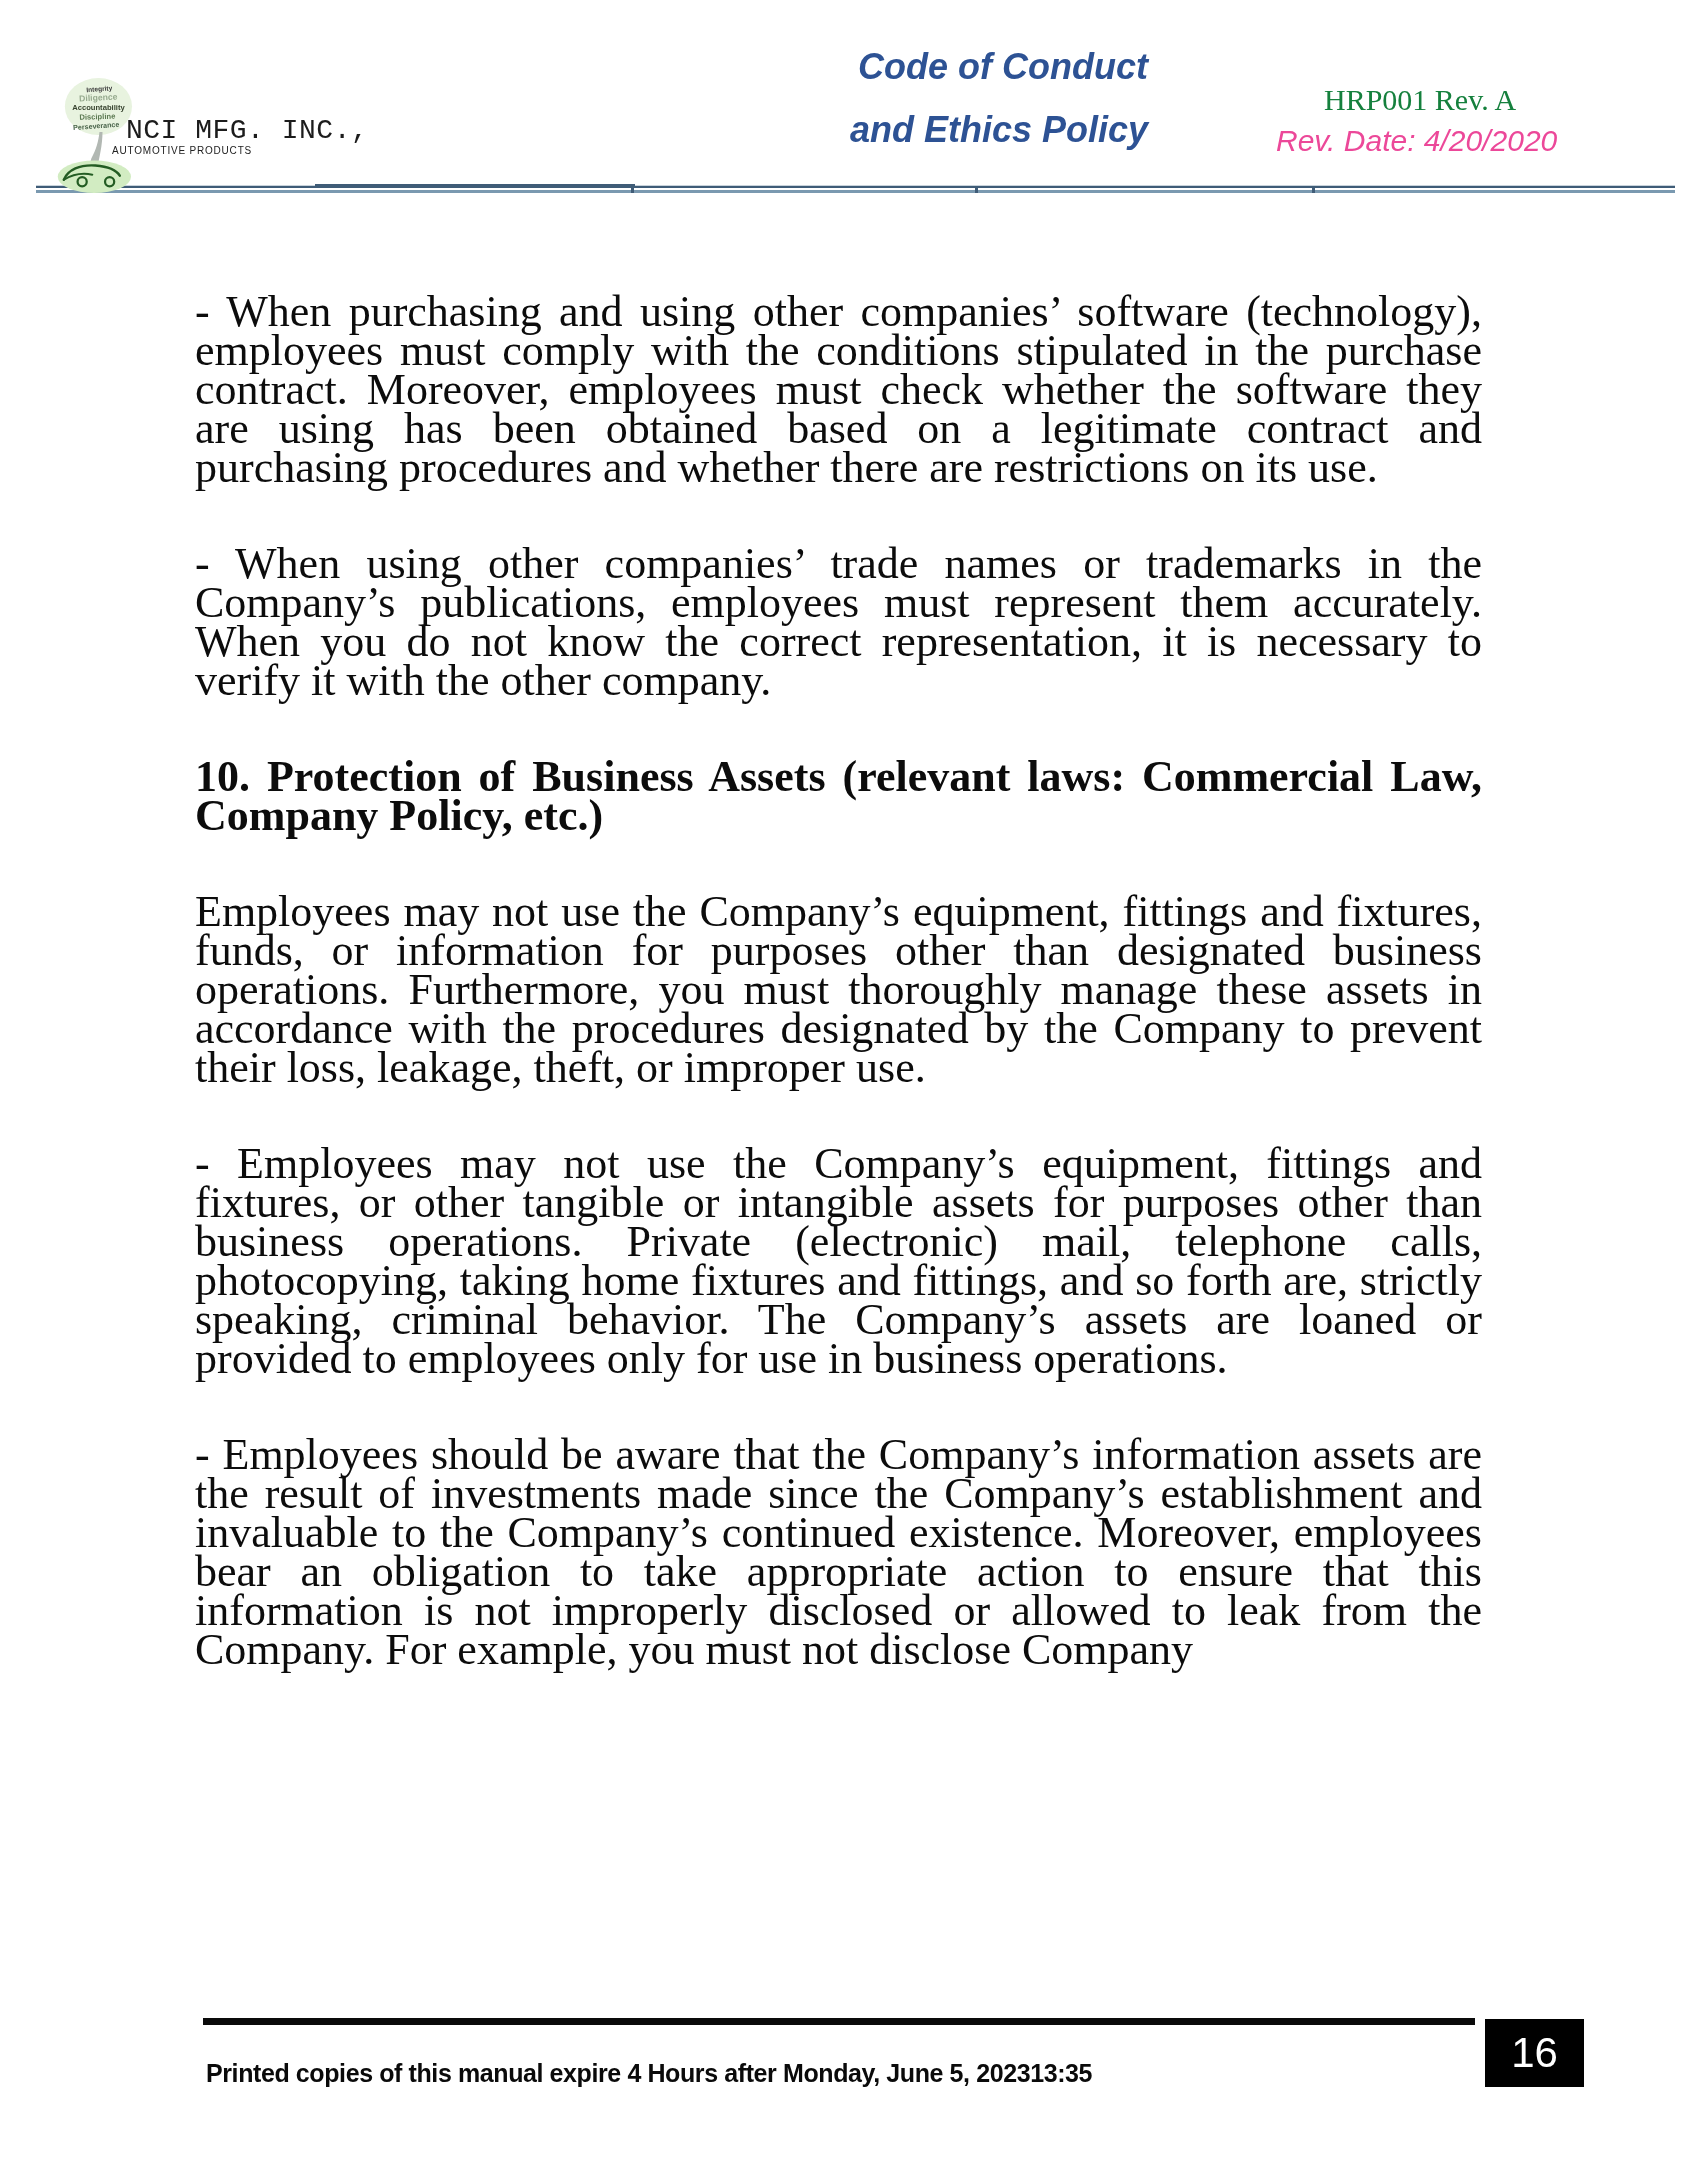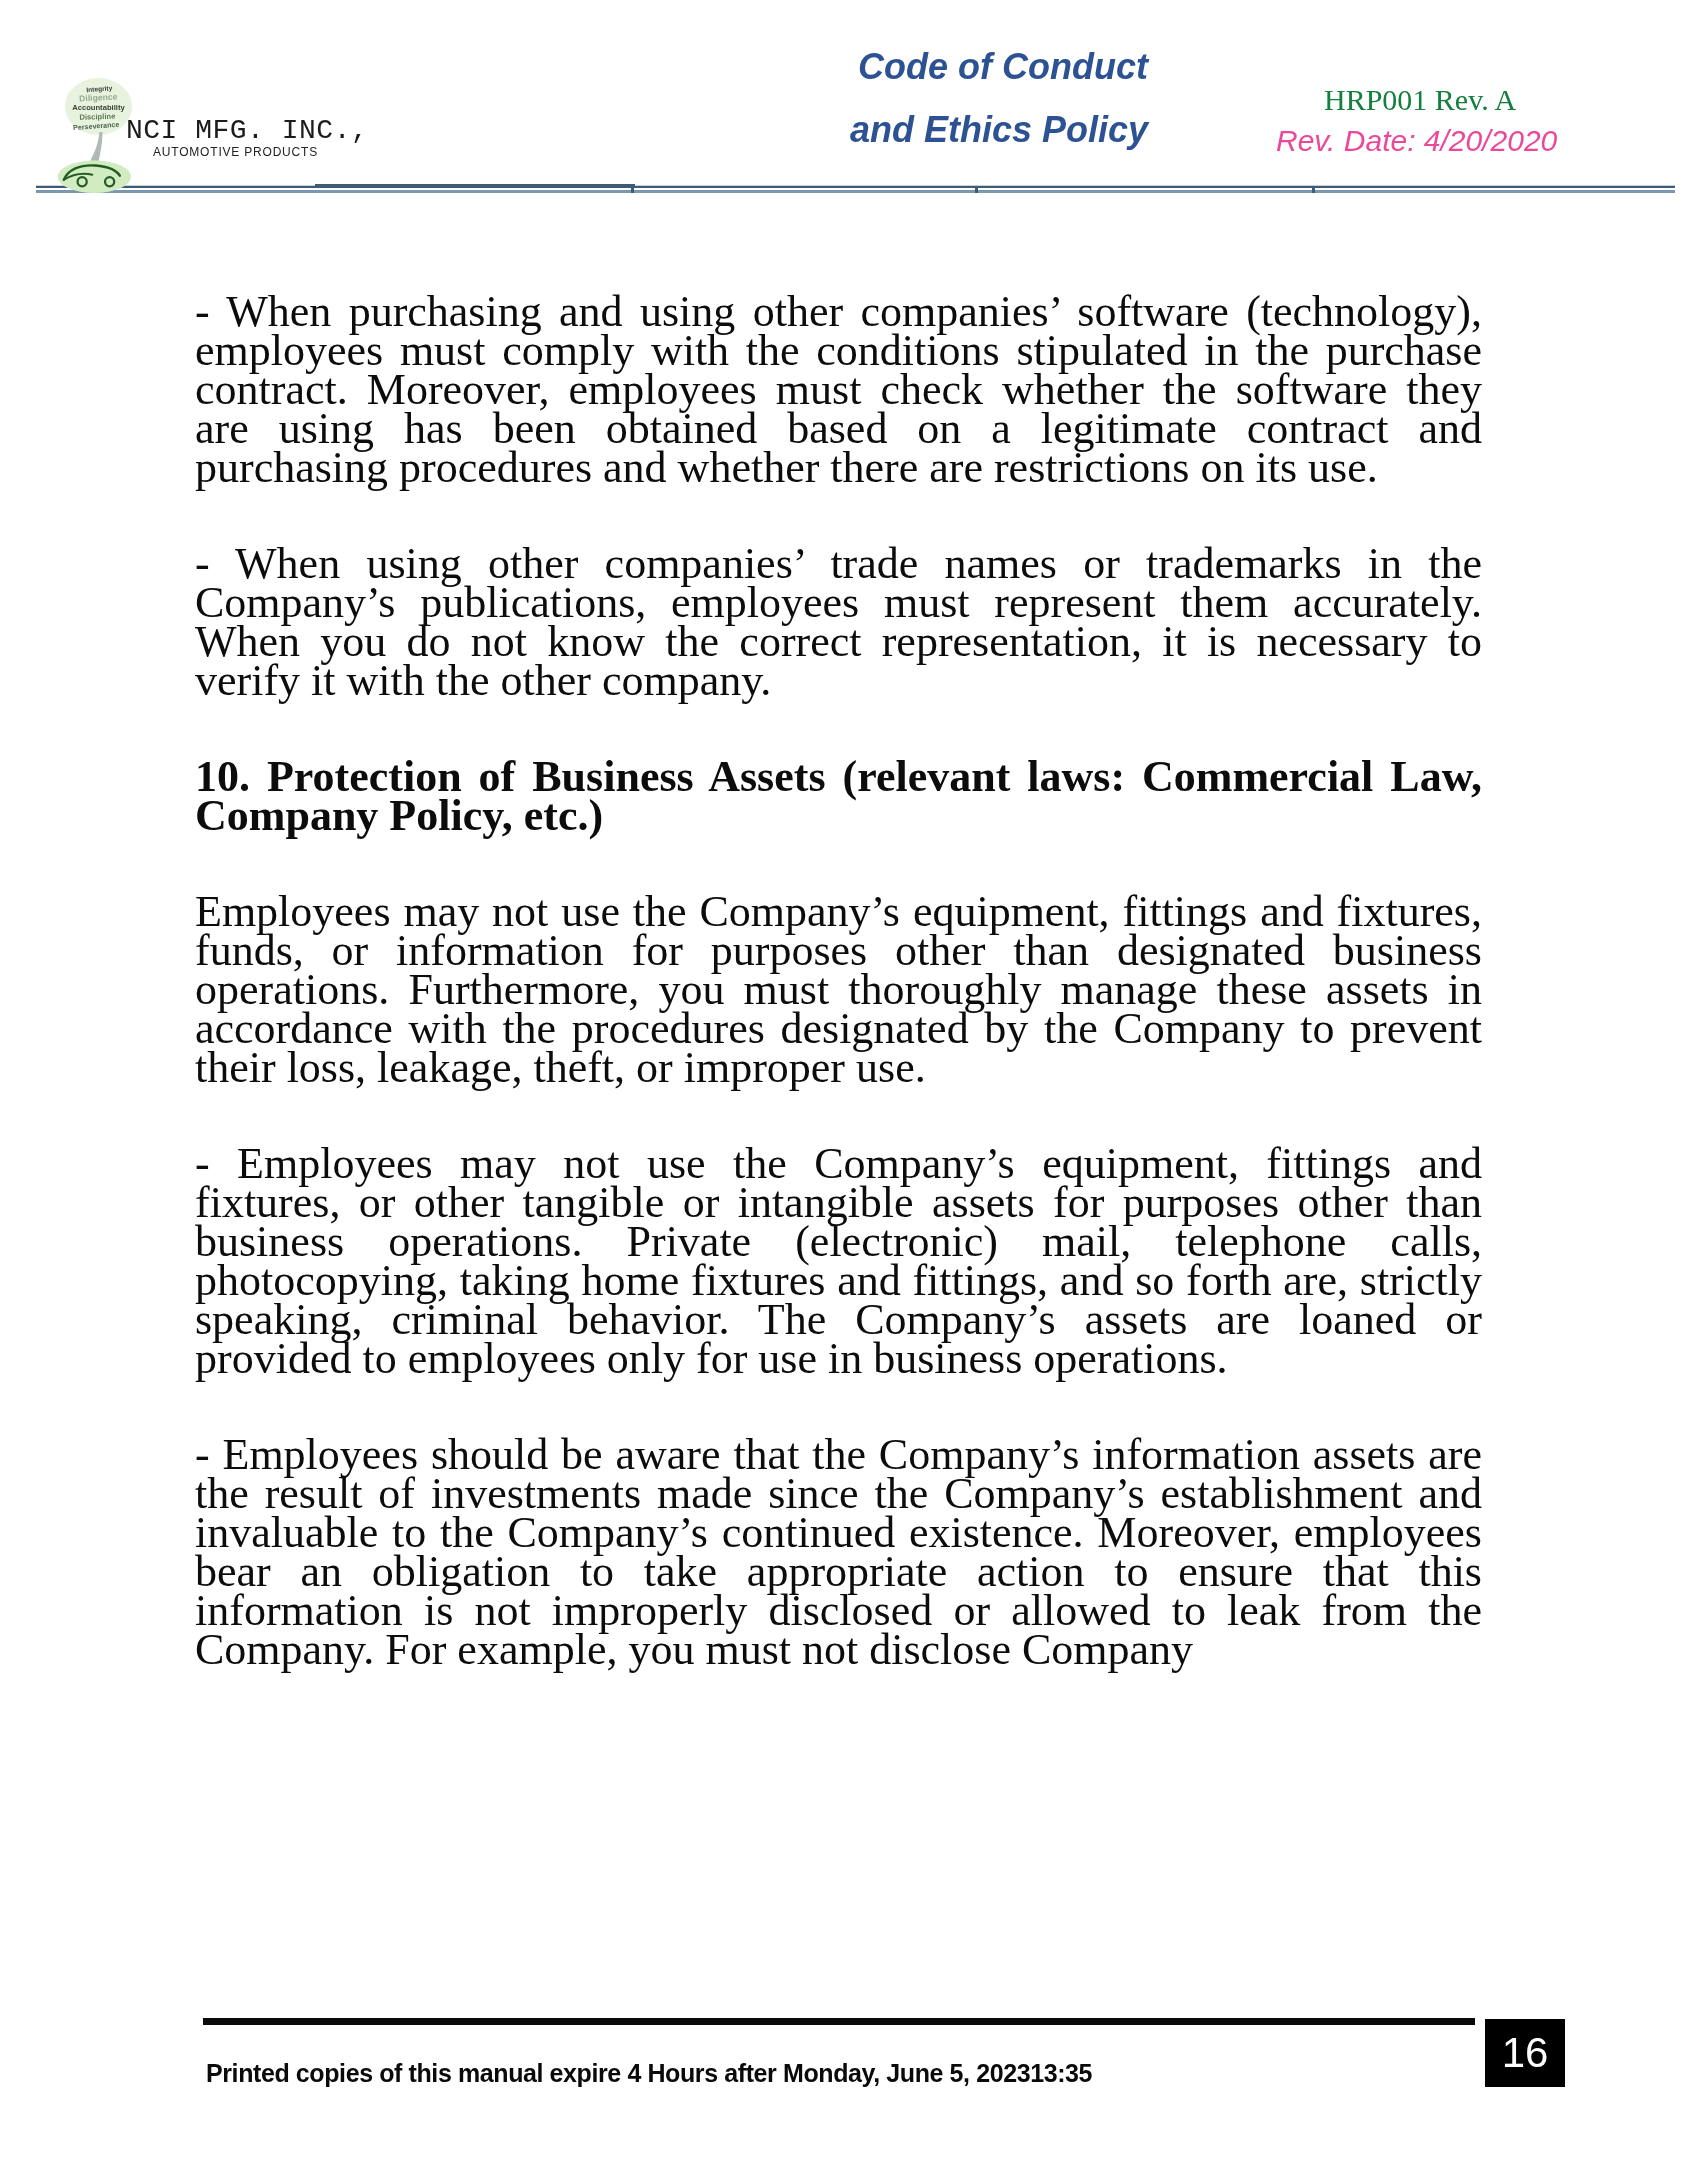--- a/index.html
+++ b/index.html
@@ -12,23 +12,23 @@
   }
 
   
   .logo-svg { position:absolute; left:51px; top:77px; width:103px; height:117px; z-index:2; }
   .company-name {
     position:absolute; left:126px; top:115px;
     font-family:Liberation Mono, monospace;
     font-size:28px; color:#1c1c1c; letter-spacing:0.5px; white-space:nowrap;
   }
   .company-tagline {
-    position:absolute; left:144px; top:145px; width:183px; text-align:center;
+    position:absolute; left:112px; top:145px; width:183px; 
     font-family:"Liberation Sans","DejaVu Sans",sans-serif;
-    font-size:12px; color:#222; letter-spacing:0.8px; white-space:nowrap;
+    font-size:10px; color:#222; letter-spacing:0.8px; white-space:nowrap;
   }
   .doc-title {
     position:absolute; left:455px; top:35px; width:693px; text-align:right;
     font-family:"Liberation Sans","DejaVu Sans",sans-serif;
     font-weight:bold; font-style:italic;
     font-size:36px; line-height:63px; color:#2d5294;
   }
   .doc-ref-number {
     position:absolute; left:1324px; top:83px;
     font-family:Liberation Serif, serif;
@@ -55,21 +55,21 @@
     text-align:justify;
   }
   .body-text p { margin:0 0 57px 0; }
   .body-text p.heading { font-weight:bold; }
 
   
   .footer-rule {
     position:absolute; left:203px; top:2018px; width:1272px; height:7px; background:#0a0a0a;
   }
   .page-number-box {
-    position:absolute; left:1485px; top:2019px; width:80px; height:68px;
+    position:absolute; left:1485px; top:2019px; width:99px; height:68px;
     background:#000;
     display:flex; align-items:center; justify-content:center;
   }
   .page-number-box span {
     font-family:"Liberation Sans","DejaVu Sans",sans-serif;
     font-size:42px; color:#ffffff;
   }
   .footer-notice {
     position:absolute; left:206px; top:2059px;
     font-family:"Liberation Sans","DejaVu Sans",sans-serif;

